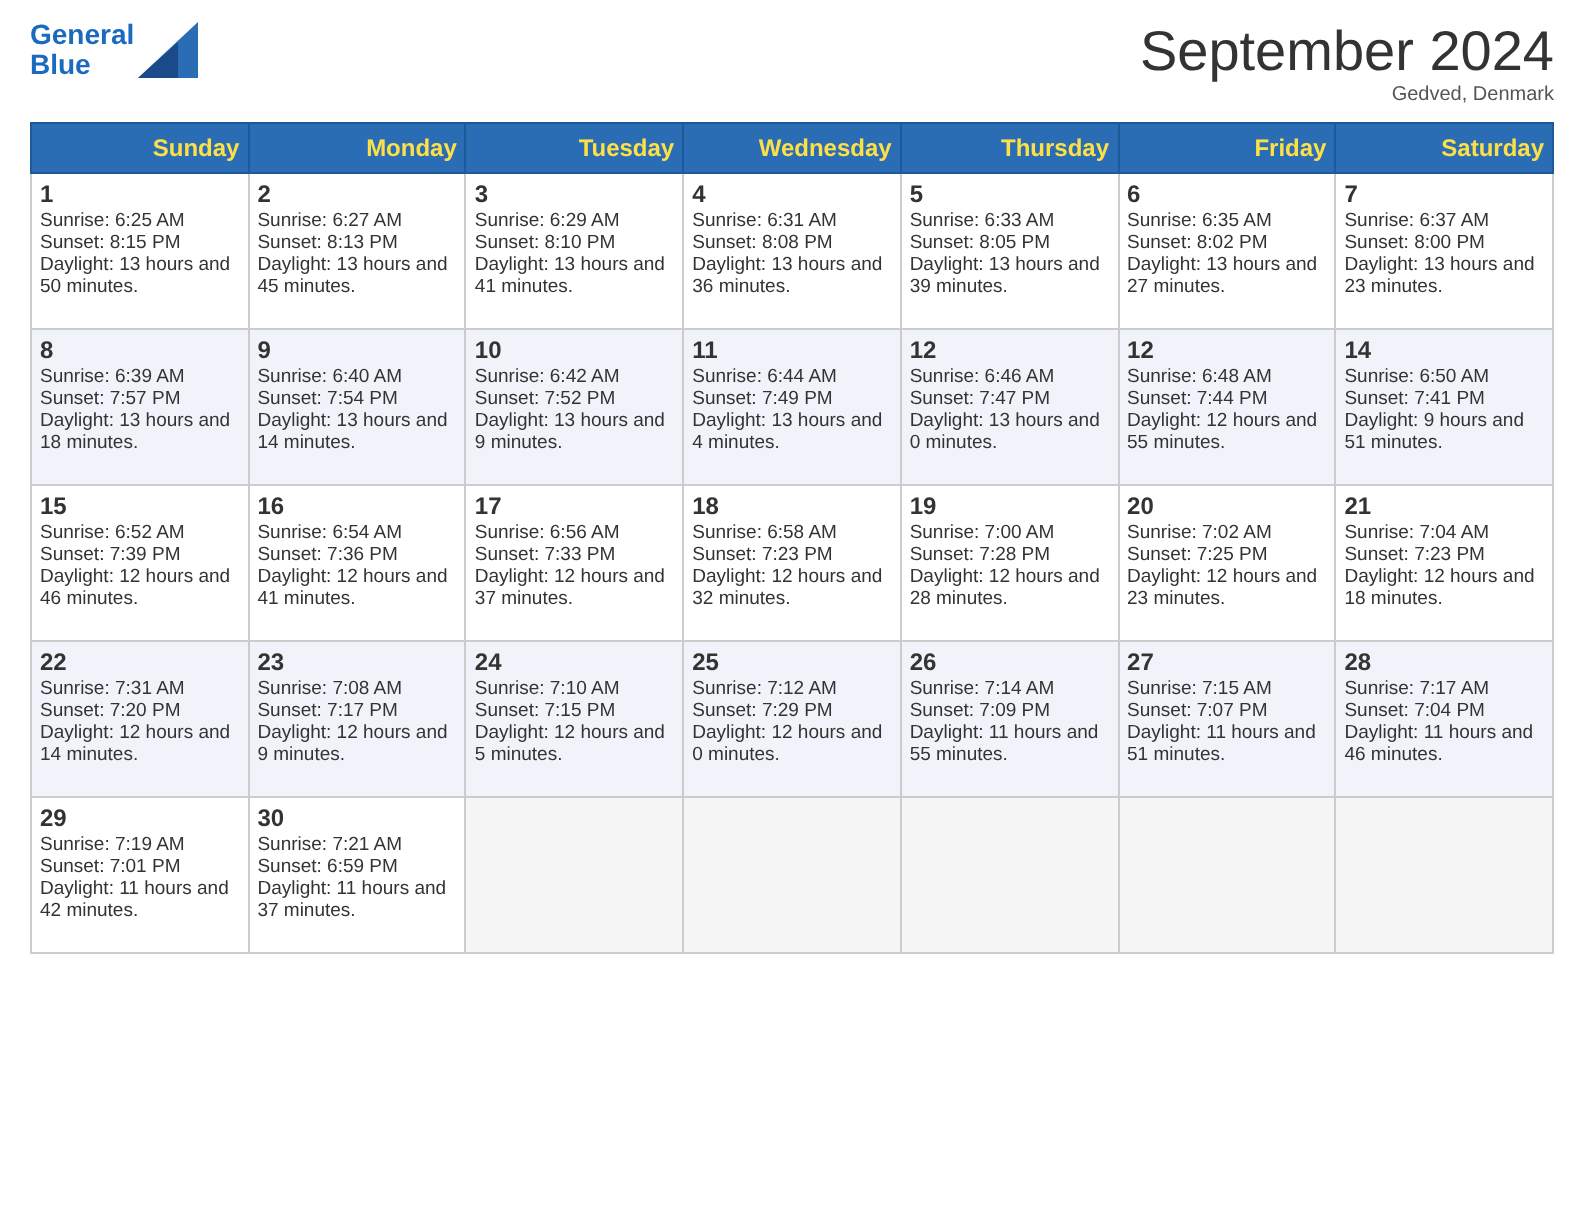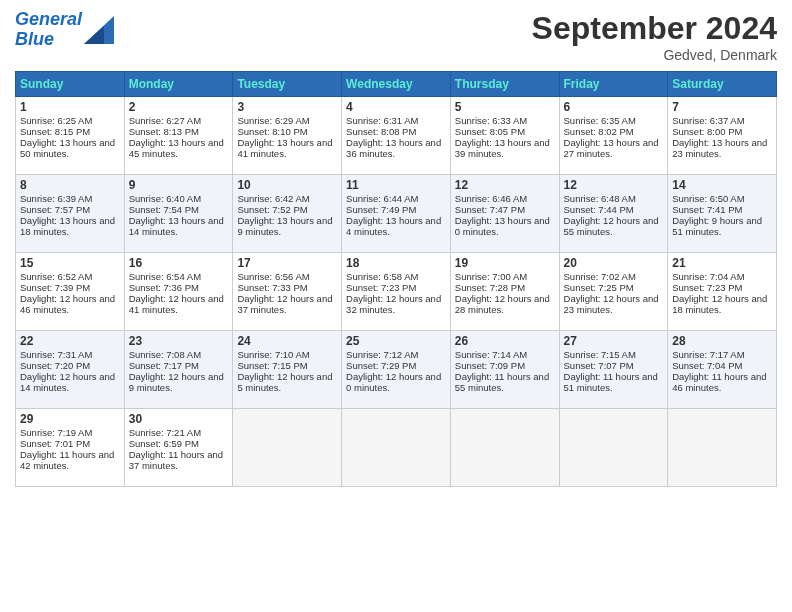--- a/index.html
+++ b/index.html
@@ -18,58 +18,57 @@
       display: flex;
       justify-content: space-between;
       align-items: flex-start;
       margin-bottom: 8px;
     }
     .logo {
       display: flex;
       align-items: center;
     }
     .logo-text {
-      font-size: 18px;
+      font-size: 14px;
       font-weight: bold;
       color: #333;
       line-height: 1.1;
-      font-style: italic;
     }
     .logo-text span {
       color: #1a6bbf;
     }
     .logo-icon {
       width: 30px;
       height: 28px;
       margin-left: 2px;
     }
     .title-section {
       text-align: right;
     }
     .month-title {
-      font-size: 32px;
-      font-weight: bold;
+      font-size: 28px;
+      font-weight: normal;
       color: #333;
     }
     .location {
-      font-size: 14px;
+      font-size: 10px;
       color: #555;
     }
     table {
       width: 100%;
       border-collapse: collapse;
       table-layout: fixed;
     }
     th {
       background-color: #2a6db5;
-      color: #5eead4;
+      color: #fde047;
       font-size: 12px;
       font-weight: bold;
       padding: 5px 4px;
-      text-align: left;
+      text-align: right;
       border: 1px solid #1e5a9a;
     }
     td {
       border: 1px solid #ccc;
       vertical-align: top;
       padding: 3px 4px;
       font-size: 9.5px;
       color: #333;
       height: 78px;
       background: #fff;

